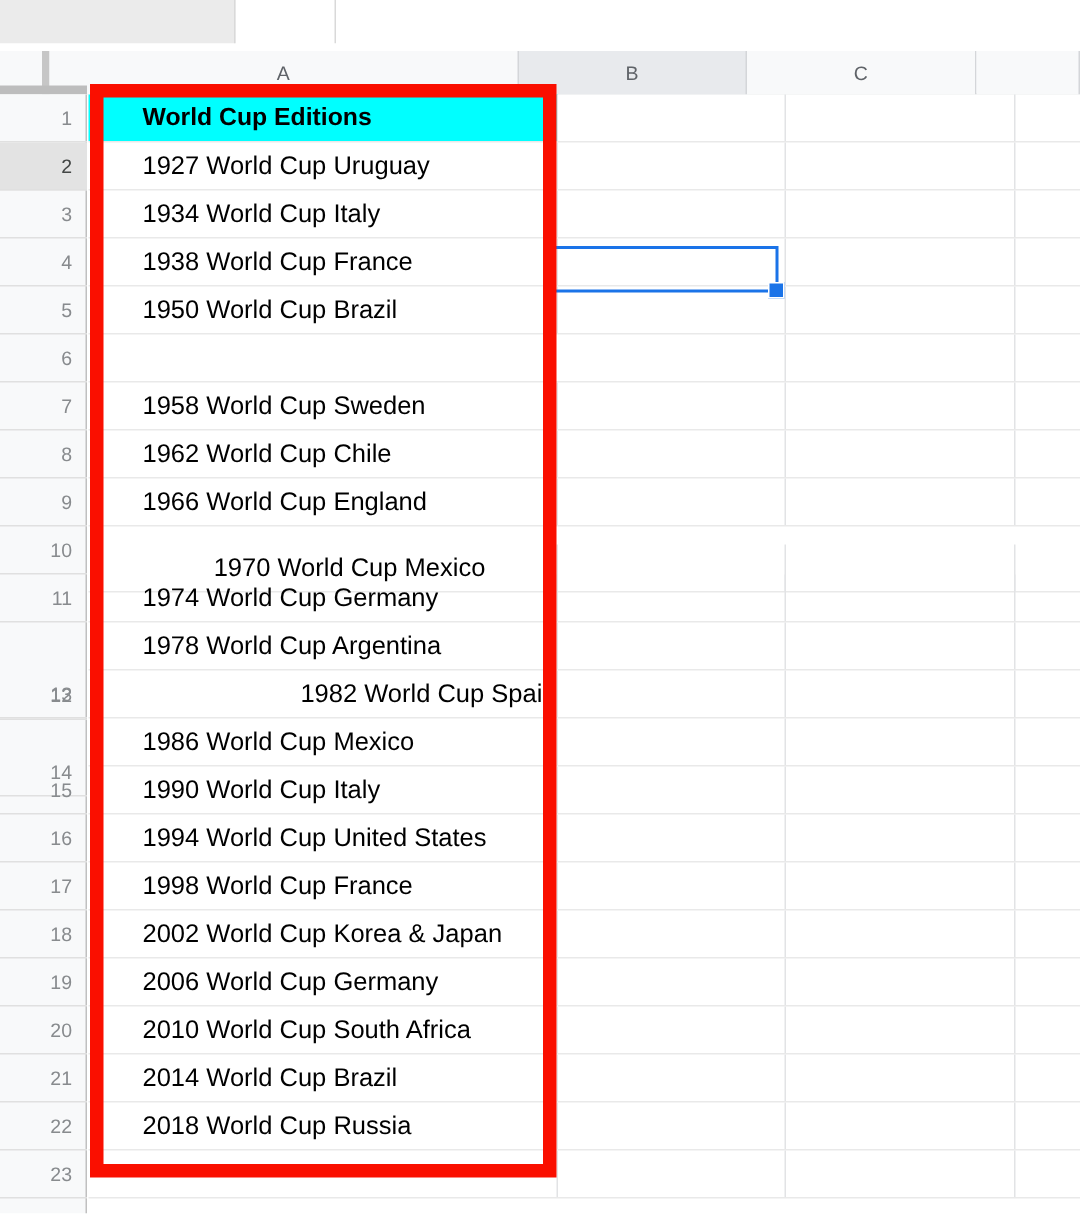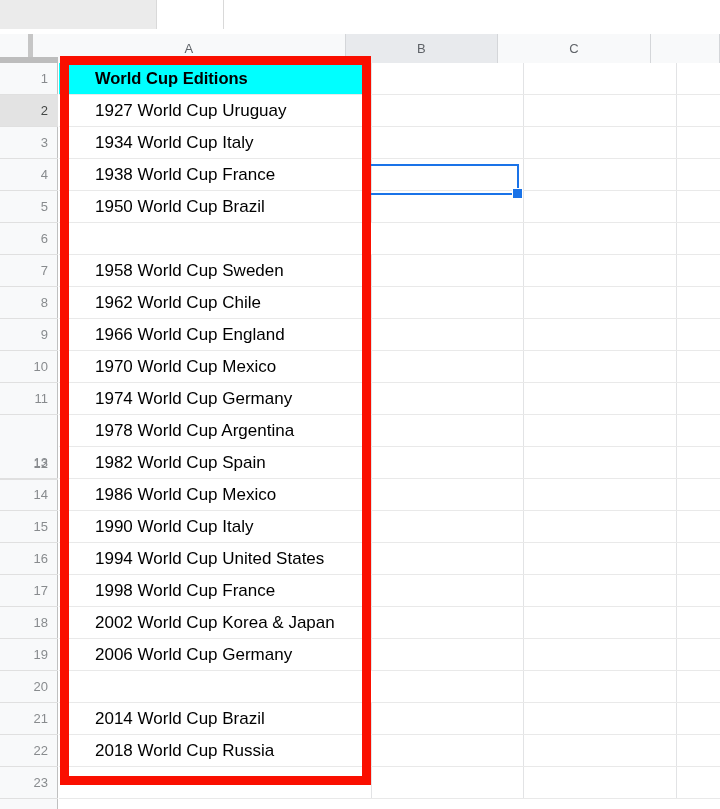--- a/index.html
+++ b/index.html
@@ -206,21 +206,21 @@
           <div class="rownum" style="top: 96px;">4</div>
           <div class="rownum" style="top: 128px;">5</div>
           <div class="rownum" style="top: 160px;">6</div>
           <div class="rownum" style="top: 192px;">7</div>
           <div class="rownum" style="top: 224px;">8</div>
           <div class="rownum" style="top: 256px;">9</div>
           <div class="rownum" style="top: 288px;">10</div>
           <div class="rownum" style="top: 320px;">11</div>
           <div class="rownum" style="top: 352px; margin-top: 33px;">12</div>
           <div class="rownum" style="top: 384px;">13</div>
-          <div class="rownum" style="top: 416px;">14</div>
+          <div class="rownum" style="top: 436px;">14</div>
           <div class="rownum" style="top: 448px;">15</div>
           <div class="rownum" style="top: 480px;">16</div>
           <div class="rownum" style="top: 512px;">17</div>
           <div class="rownum" style="top: 544px;">18</div>
           <div class="rownum" style="top: 576px;">19</div>
           <div class="rownum" style="top: 608px;">20</div>
           <div class="rownum" style="top: 640px;">21</div>
           <div class="rownum" style="top: 672px;">22</div>
           <div class="rownum" style="top: 704px;">23</div>
         </div>
@@ -272,39 +272,39 @@
           <div class="cell col-b"></div>
           <div class="cell col-c"></div>
           <div class="cell col-d"></div>
         </div>
         <div class="row" style="top: 256px;">
           <div class="cell col-a">1966 World Cup England</div>
           <div class="cell col-b"></div>
           <div class="cell col-c"></div>
           <div class="cell col-d"></div>
         </div>
-        <div class="row" style="top: 288px;">
+        <div class="row" style="top: 300px; text-align: center;">
           <div class="cell col-a">1970 World Cup Mexico</div>
           <div class="cell col-b"></div>
           <div class="cell col-c"></div>
           <div class="cell col-d"></div>
         </div>
         <div class="row" style="top: 320px;">
           <div class="cell col-a">1974 World Cup Germany</div>
           <div class="cell col-b"></div>
           <div class="cell col-c"></div>
           <div class="cell col-d"></div>
         </div>
         <div class="row" style="top: 352px;">
           <div class="cell col-a">1978 World Cup Argentina</div>
           <div class="cell col-b"></div>
           <div class="cell col-c"></div>
           <div class="cell col-d"></div>
         </div>
-        <div class="row" style="top: 384px;">
+        <div class="row" style="top: 384px; text-align: right;">
           <div class="cell col-a">1982 World Cup Spain</div>
           <div class="cell col-b"></div>
           <div class="cell col-c"></div>
           <div class="cell col-d"></div>
         </div>
         <div class="row" style="top: 416px;">
           <div class="cell col-a">1986 World Cup Mexico</div>
           <div class="cell col-b"></div>
           <div class="cell col-c"></div>
           <div class="cell col-d"></div>
@@ -333,20 +333,21 @@
           <div class="cell col-c"></div>
           <div class="cell col-d"></div>
         </div>
         <div class="row" style="top: 576px;">
           <div class="cell col-a">2006 World Cup Germany</div>
           <div class="cell col-b"></div>
           <div class="cell col-c"></div>
           <div class="cell col-d"></div>
         </div>
         <div class="row" style="top: 608px;">
+          <div class="cell col-a">2010 World Cup South Africa</div>
           <div class="cell col-b"></div>
           <div class="cell col-c"></div>
           <div class="cell col-d"></div>
         </div>
         <div class="row" style="top: 640px;">
           <div class="cell col-a">2014 World Cup Brazil</div>
           <div class="cell col-b"></div>
           <div class="cell col-c"></div>
           <div class="cell col-d"></div>
         </div>

